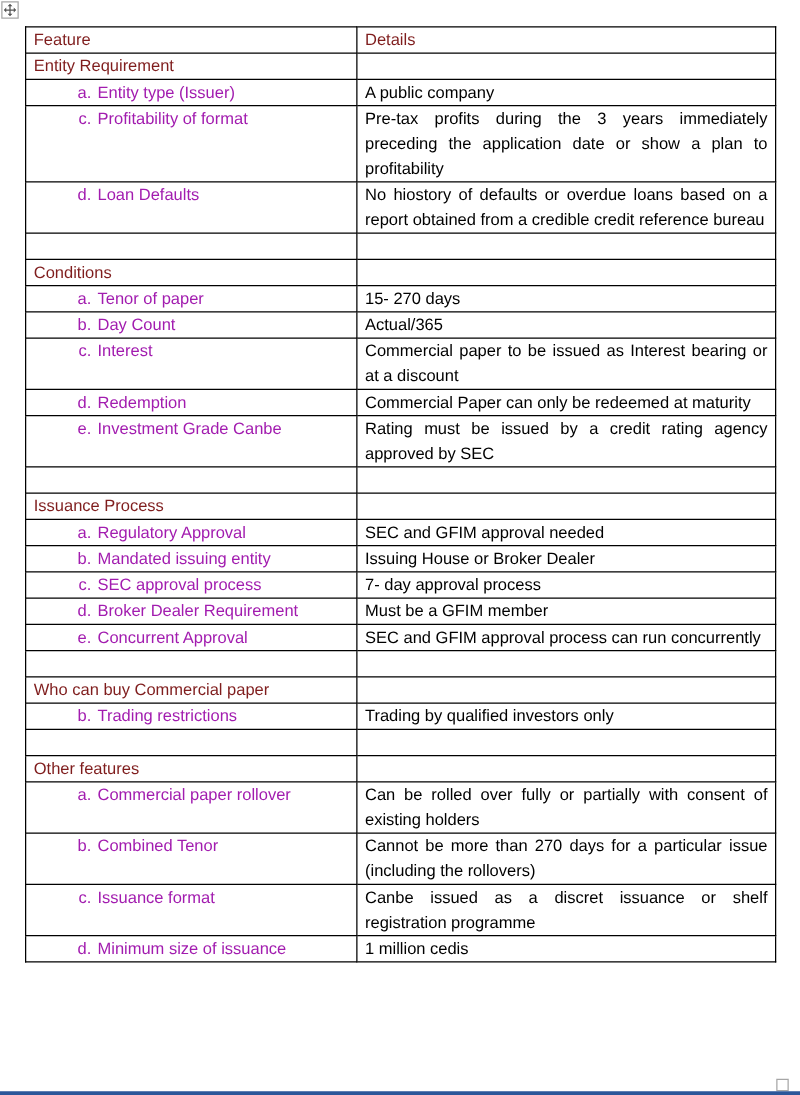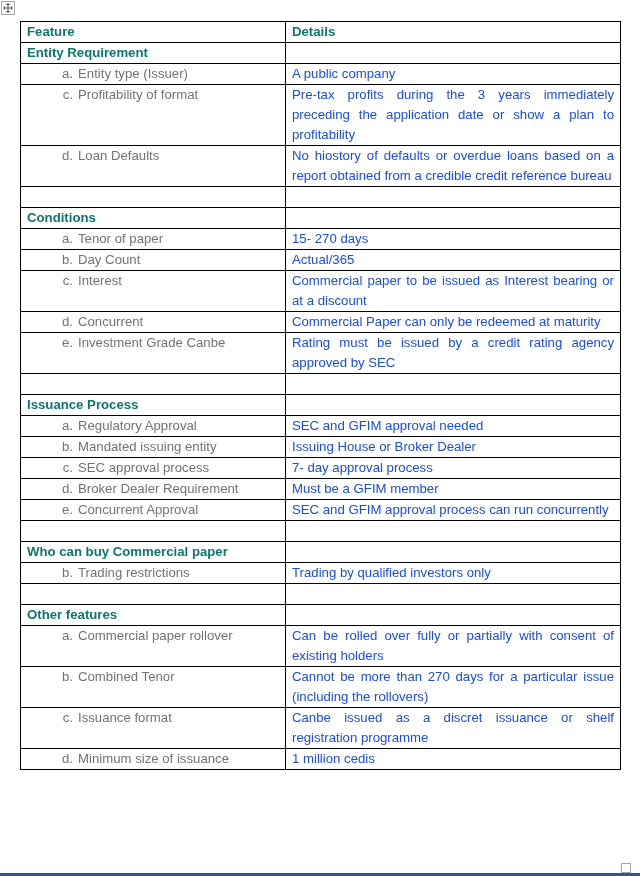--- a/index.html
+++ b/index.html
@@ -7,24 +7,24 @@
     font-family:"Liberation Sans", "DejaVu Sans", sans-serif; }
   .move-handle { position:absolute; left:1px; top:1px; width:14px; height:14px; border:1px solid #a6a6a6;
     background:#fff; box-sizing:border-box; }
   .move-handle svg { position:absolute; left:1px; top:1px; }
   .resize-handle { position:absolute; left:621px; top:863px; width:10px; height:10px; border:1px solid #a6a6a6; box-sizing:border-box; background:#fff; }
   .bottom-bar { position:absolute; left:0; top:873px; width:640px; height:3px; background:#2b579a; }
   table.feat { position:absolute; left:20px; top:21px; border-collapse:collapse; width:600px; table-layout:fixed;
     font-size:13.2px; }
   table.feat td { border:1px solid #000; padding:0 6px; vertical-align:top; line-height:20px; }
   col.c1 { width:265px; } col.c2 { width:335px; }
-  .hdr { color:#0f766e; font-weight:bold;margin-top:40px; }
-  .item { color:#737373;margin-left:12px; }
+  .hdr { color:#7f1d1d; font-weight:normal;margin-top:40px; }
+  .item { color:#a21caf;margin-left:12px; }
   .item .lbl { display:inline-block; width:25px; text-align:right; margin-left:21px; margin-right:5px; }
-  .det { color:#1d4ed8; text-align:justify; }
+  .det { color:#000000; text-align:justify; }
   tr.empty td { height:20px; }
 </style>
 </head>
 <body>
 
 <div class="move-handle">
   <svg width="10" height="10" viewBox="0 0 10 10">
     <path d="M5 0 L7 2 L5.5 2 L5.5 4.5 L8 4.5 L8 3 L10 5 L8 7 L8 5.5 L5.5 5.5 L5.5 8 L7 8 L5 10 L3 8 L4.5 8 L4.5 5.5 L2 5.5 L2 7 L0 5 L2 3 L2 4.5 L4.5 4.5 L4.5 2 L3 2 Z" fill="#555"></path>
   </svg>
 </div>
@@ -71,21 +71,21 @@
     </tr>
     <tr>
       <td class="item"><span class="lbl">b.</span><span>Day Count</span></td>
       <td class="det">Actual/365</td>
     </tr>
     <tr>
       <td class="item"><span class="lbl">c.</span><span>Interest</span></td>
       <td class="det">Commercial paper to be issued as Interest bearing or at a discount</td>
     </tr>
     <tr>
-      <td class="item"><span class="lbl">d.</span><span>Concurrent</span></td>
+      <td class="item"><span class="lbl">d.</span><span>Redemption</span></td>
       <td class="det">Commercial Paper can only be redeemed at maturity</td>
     </tr>
     <tr>
       <td class="item"><span class="lbl">e.</span><span>Investment Grade Canbe</span></td>
       <td class="det">Rating must be issued by a credit rating agency approved by SEC</td>
     </tr>
     <tr class="empty">
         <td></td>
         <td></td>
       </tr>

